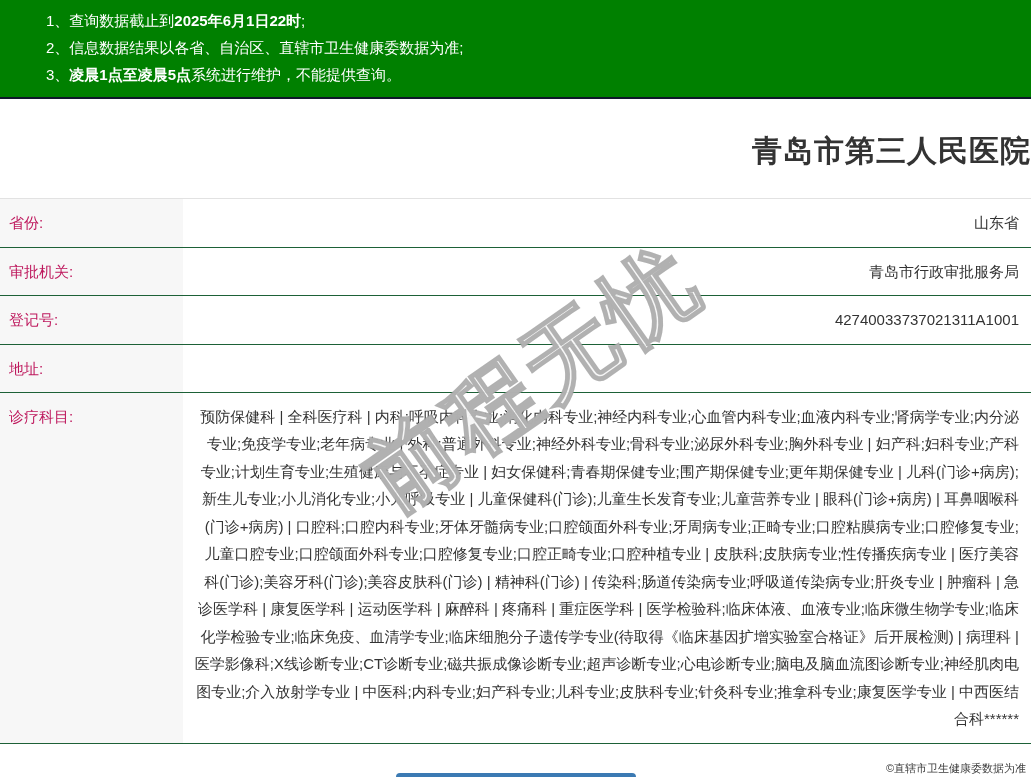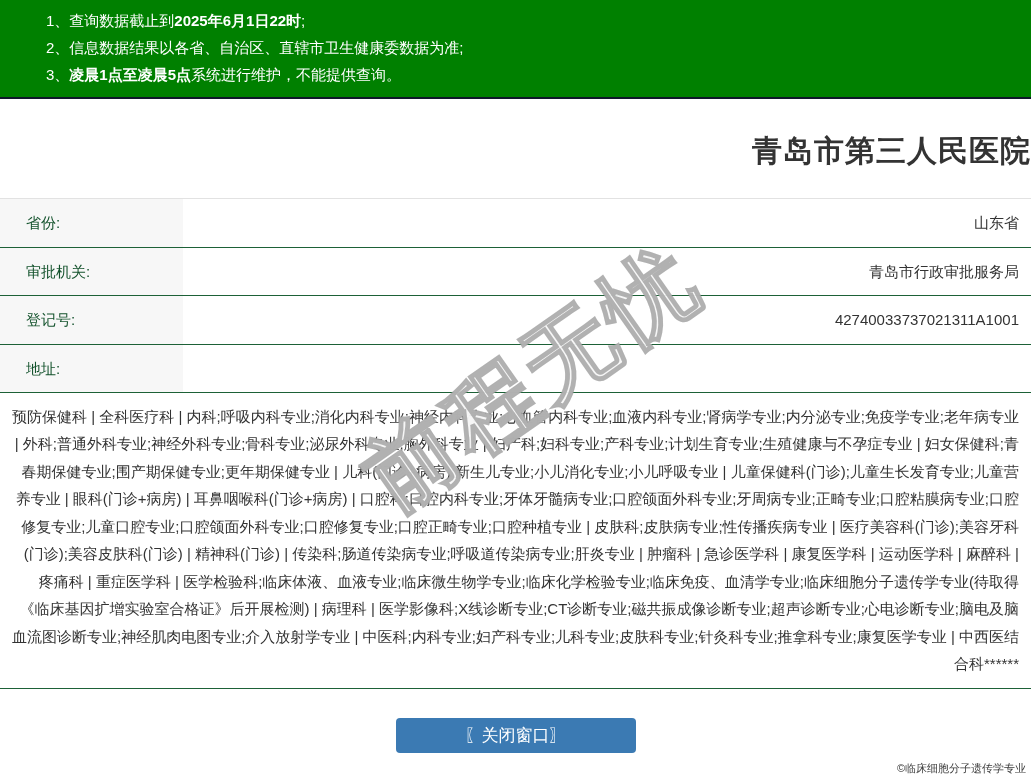--- a/index.html
+++ b/index.html
@@ -39,24 +39,24 @@
   }
   .info-row{
     display:flex;
     border-bottom:1px solid #1d6137;
   }
   .info-label{
     width:183px;
     flex-shrink:0;
     box-sizing:border-box;
     background:#f7f7f7;
-    padding:10px 10px 10px 26px;
+    padding:10px 10px 10px 9px;
     font-size:15px;
     line-height:27px;
-    color:#14532d;
+    color:#be185d;
   }
   .info-value{
     flex:1;
     box-sizing:border-box;
     padding:10px 12px 10px 10px;
     font-size:15px;
     line-height:27.5px;
     color:#333333;
     word-break:break-all;
     text-align:right;
@@ -128,21 +128,22 @@
     <div class="info-value">青岛市行政审批服务局</div>
   </div>
   <div class="info-row">
     <div class="info-label">登记号:</div>
     <div class="info-value">42740033737021311A1001</div>
   </div>
   <div class="info-row">
     <div class="info-label">地址:</div>
   </div>
   <div class="info-row">
+    <div class="info-label">诊疗科目:</div>
     <div class="info-value">预防保健科 | 全科医疗科 | 内科;呼吸内科专业;消化内科专业;神经内科专业;心血管内科专业;血液内科专业;肾病学专业;内分泌专业;免疫学专业;老年病专业 | 外科;普通外科专业;神经外科专业;骨科专业;泌尿外科专业;胸外科专业 | 妇产科;妇科专业;产科专业;计划生育专业;生殖健康与不孕症专业 | 妇女保健科;青春期保健专业;围产期保健专业;更年期保健专业 | 儿科(门诊+病房);新生儿专业;小儿消化专业;小儿呼吸专业 | 儿童保健科(门诊);儿童生长发育专业;儿童营养专业 | 眼科(门诊+病房) | 耳鼻咽喉科(门诊+病房) | 口腔科;口腔内科专业;牙体牙髓病专业;口腔颌面外科专业;牙周病专业;正畸专业;口腔粘膜病专业;口腔修复专业;儿童口腔专业;口腔颌面外科专业;口腔修复专业;口腔正畸专业;口腔种植专业 | 皮肤科;皮肤病专业;性传播疾病专业 | 医疗美容科(门诊);美容牙科(门诊);美容皮肤科(门诊) | 精神科(门诊) | 传染科;肠道传染病专业;呼吸道传染病专业;肝炎专业 | 肿瘤科 | 急诊医学科 | 康复医学科 | 运动医学科 | 麻醉科 | 疼痛科 | 重症医学科 | 医学检验科;临床体液、血液专业;临床微生物学专业;临床化学检验专业;临床免疫、血清学专业;临床细胞分子遗传学专业(待取得《临床基因扩增实验室合格证》后开展检测) | 病理科 | 医学影像科;X线诊断专业;CT诊断专业;磁共振成像诊断专业;超声诊断专业;心电诊断专业;脑电及脑血流图诊断专业;神经肌肉电图专业;介入放射学专业 | 中医科;内科专业;妇产科专业;儿科专业;皮肤科专业;针灸科专业;推拿科专业;康复医学专业 | 中西医结合科******</div>
   </div>
 </div>
 
 <div class="watermark">前程无忧</div>
 
 <button class="close-btn">〖关闭窗口〗</button>
 
-<div class="upload-note">©临床细胞分子遗传学专业</div>
+<div class="upload-note">©直辖市卫生健康委数据为准</div>
 
 </body></html>

